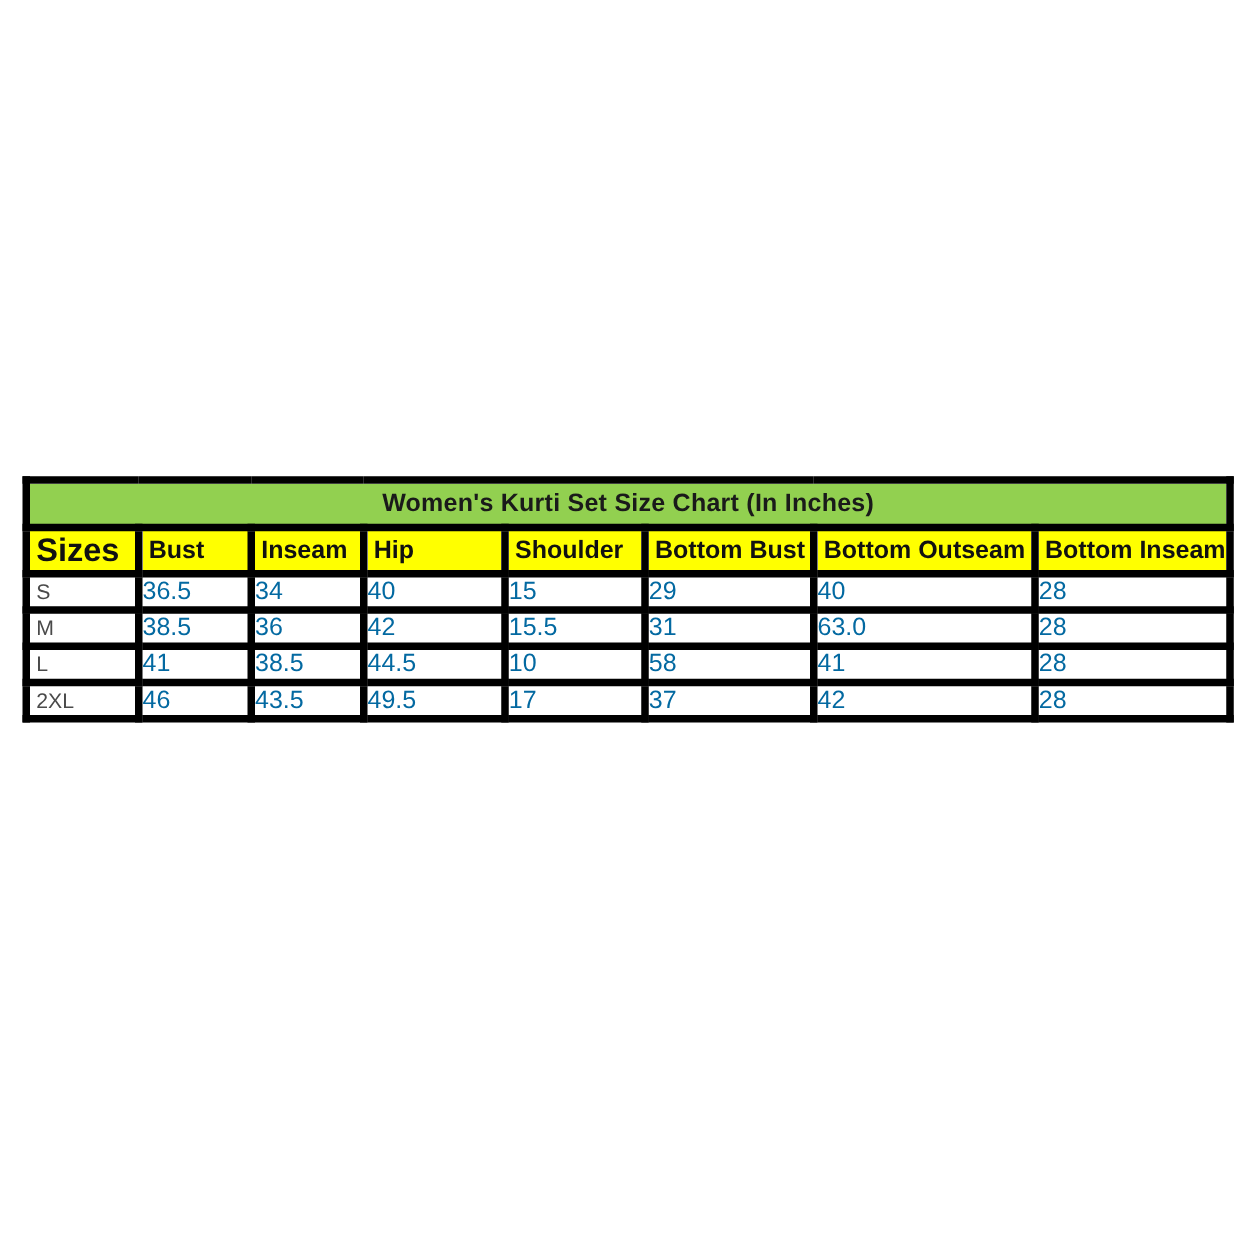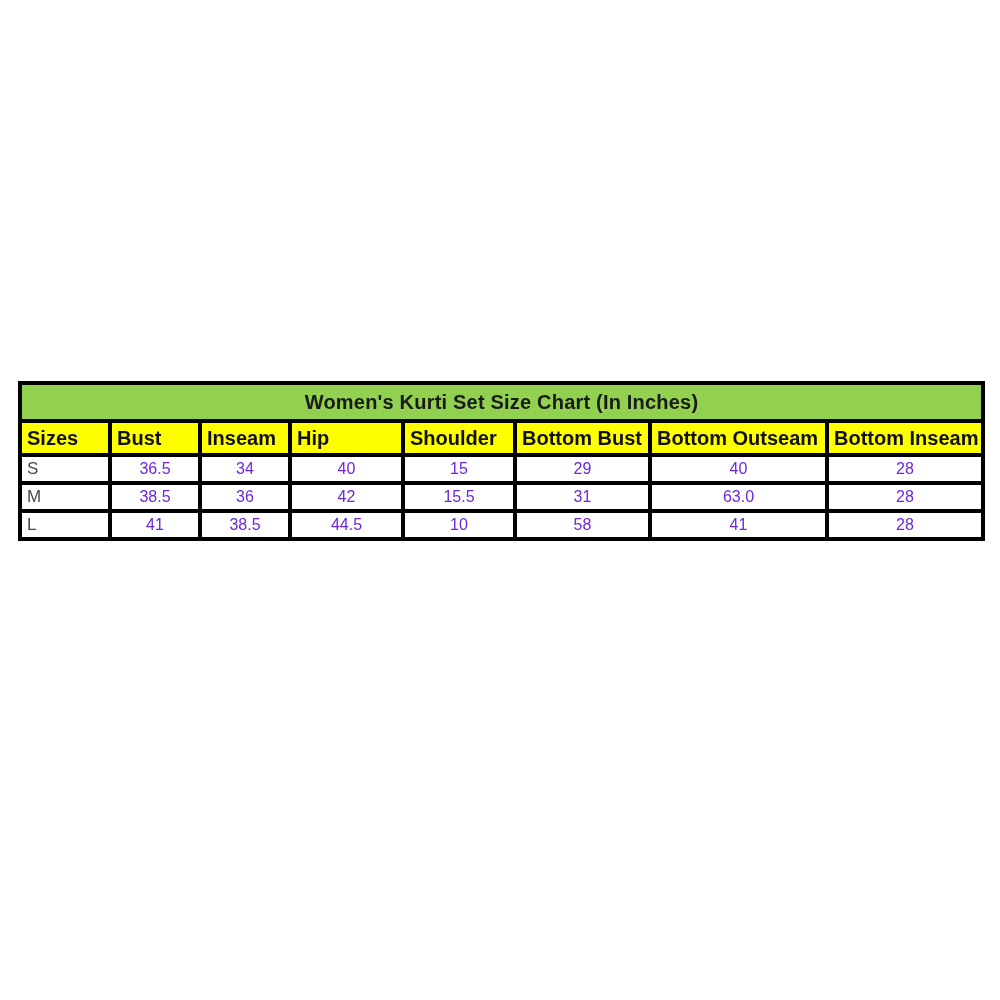--- a/index.html
+++ b/index.html
@@ -18,21 +18,21 @@
     position: absolute;
     left: 18px;
     top: 381px;
   }
   table.size-chart {
     border-collapse: collapse;
     table-layout: fixed;
     border: 3px solid #000000;
   }
   table.size-chart td, table.size-chart th {
-    border: 4px solid #000000;
+    border: 6px solid #000000;
     overflow: hidden;
     white-space: nowrap;
   }
   th.title-cell {
     height: 38px;
     background: #92d050;
     color: #1a1a1a;
     font-size: 20px;
     font-weight: bold;
     text-align: center;
@@ -43,28 +43,27 @@
     height: 34px;
     background: #ffff00;
     color: #111111;
     font-size: 20px;
     font-weight: bold;
     text-align: left;
     vertical-align: middle;
     padding-left: 5px;
   }
   tr.header-row th.sizes-head {
-    font-size: 20px;
+    font-size: 26px;
   }
   tr.data-row td {
     height: 28px;
     background: #ffffff;
-    color: #6d28d9;
-    font-size: 16px;
-    text-align: center;
+    color: #0369a1;
+    font-size: 20px;
     vertical-align: middle;
   }
   tr.data-row td.size-cell {
     text-align: left;
     padding-left: 5px;
     color: #4a4a4a;
     font-size: 17px;
   }
 </style>
 </head>
@@ -122,16 +121,26 @@
           <tr class="data-row">
             <td class="size-cell">L</td>
             <td>41</td>
             <td>38.5</td>
             <td>44.5</td>
             <td>10</td>
             <td>58</td>
             <td>41</td>
             <td>28</td>
           </tr>
+          <tr class="data-row">
+            <td class="size-cell">2XL</td>
+            <td>46</td>
+            <td>43.5</td>
+            <td>49.5</td>
+            <td>17</td>
+            <td>37</td>
+            <td>42</td>
+            <td>28</td>
+          </tr>
         </tbody>
     </table>
   </div>
 </div>
 
 </body></html>

